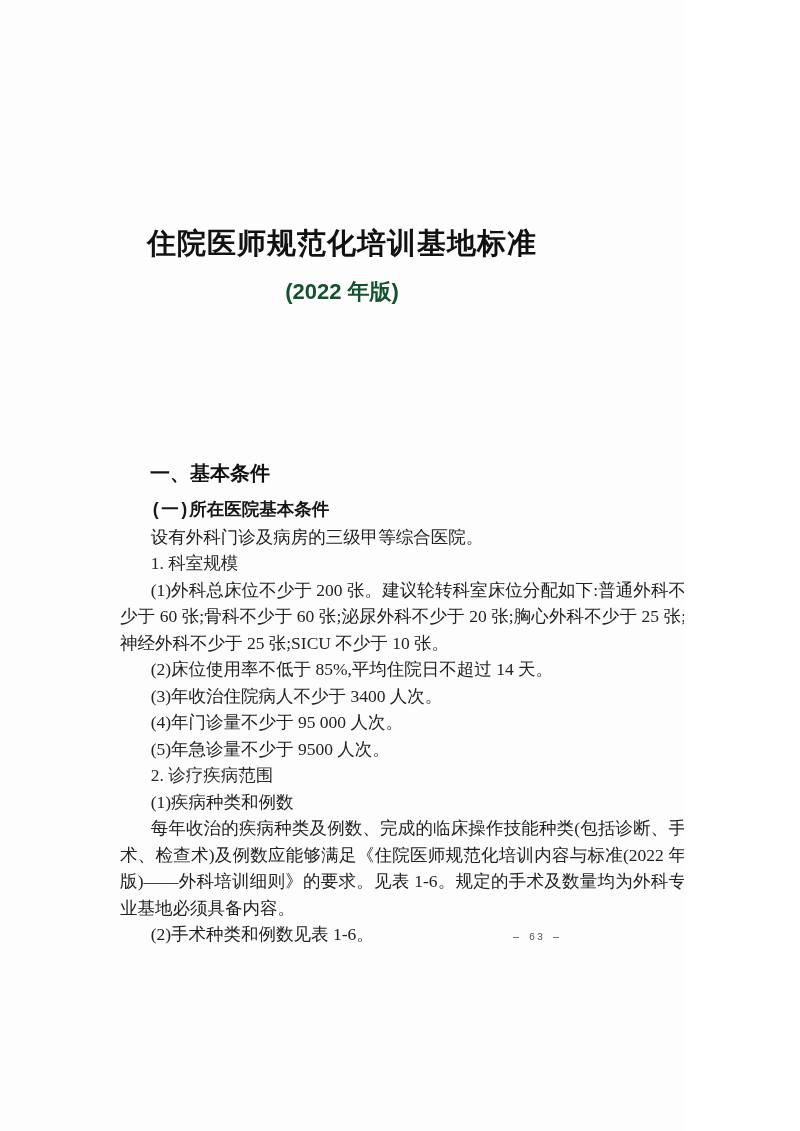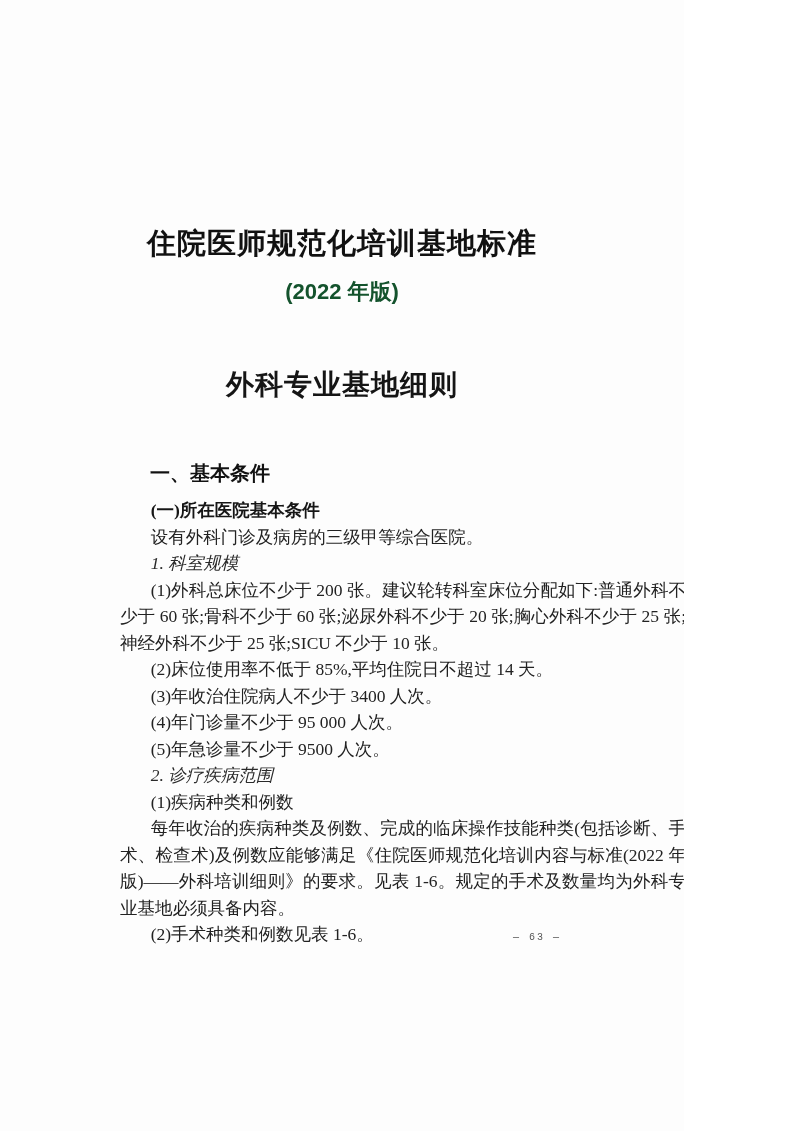--- a/index.html
+++ b/index.html
@@ -69,26 +69,25 @@
     font-weight: 700;
     color: #111111;
     text-indent: 1.5em;
     font-family: "Liberation Serif", "DejaVu Serif", serif;
   }
   .body-text p {
     margin: 0;
     text-indent: 1.75em;
   }
   .body-text p.subhead {
-    font-family: Liberation Serif, serif;
+    font-family: Liberation Mono, monospace;
     font-weight: 700;
     color: #161616;
   }
   .body-text p.kaiti {
-    font-style: italic;
     color: #2a2a2a;
   }
   .page-number {
     position: absolute;
     top: 932px;
     right: 123px;
     font-size: 10px;
     letter-spacing: 2px;
     color: #555555;
     font-family: Liberation Mono, monospace;
@@ -96,21 +95,20 @@
 </style>
 </head>
 <body>
 
 <div class="page">
 
   <h1 class="doc-title">住院医师规范化培训基地标准</h1>
 
   <div class="doc-subtitle">(2022 年版)</div>
 
-  <h2 class="section-title">外科专业基地细则</h2>
 
   <div class="body-text">
     <h3 class="main-heading">一、基本条件</h3>
 
     <p class="subhead">(一)所在医院基本条件</p>
     <p>设有外科门诊及病房的三级甲等综合医院。</p>
     <p class="kaiti">1. 科室规模</p>
     <p>(1)外科总床位不少于 200 张。建议轮转科室床位分配如下:普通外科不少于 60 张;骨科不少于 60 张;泌尿外科不少于 20 张;胸心外科不少于 25 张;神经外科不少于 25 张;SICU 不少于 10 张。</p>
     <p>(2)床位使用率不低于 85%,平均住院日不超过 14 天。</p>
     <p>(3)年收治住院病人不少于 3400 人次。</p>

